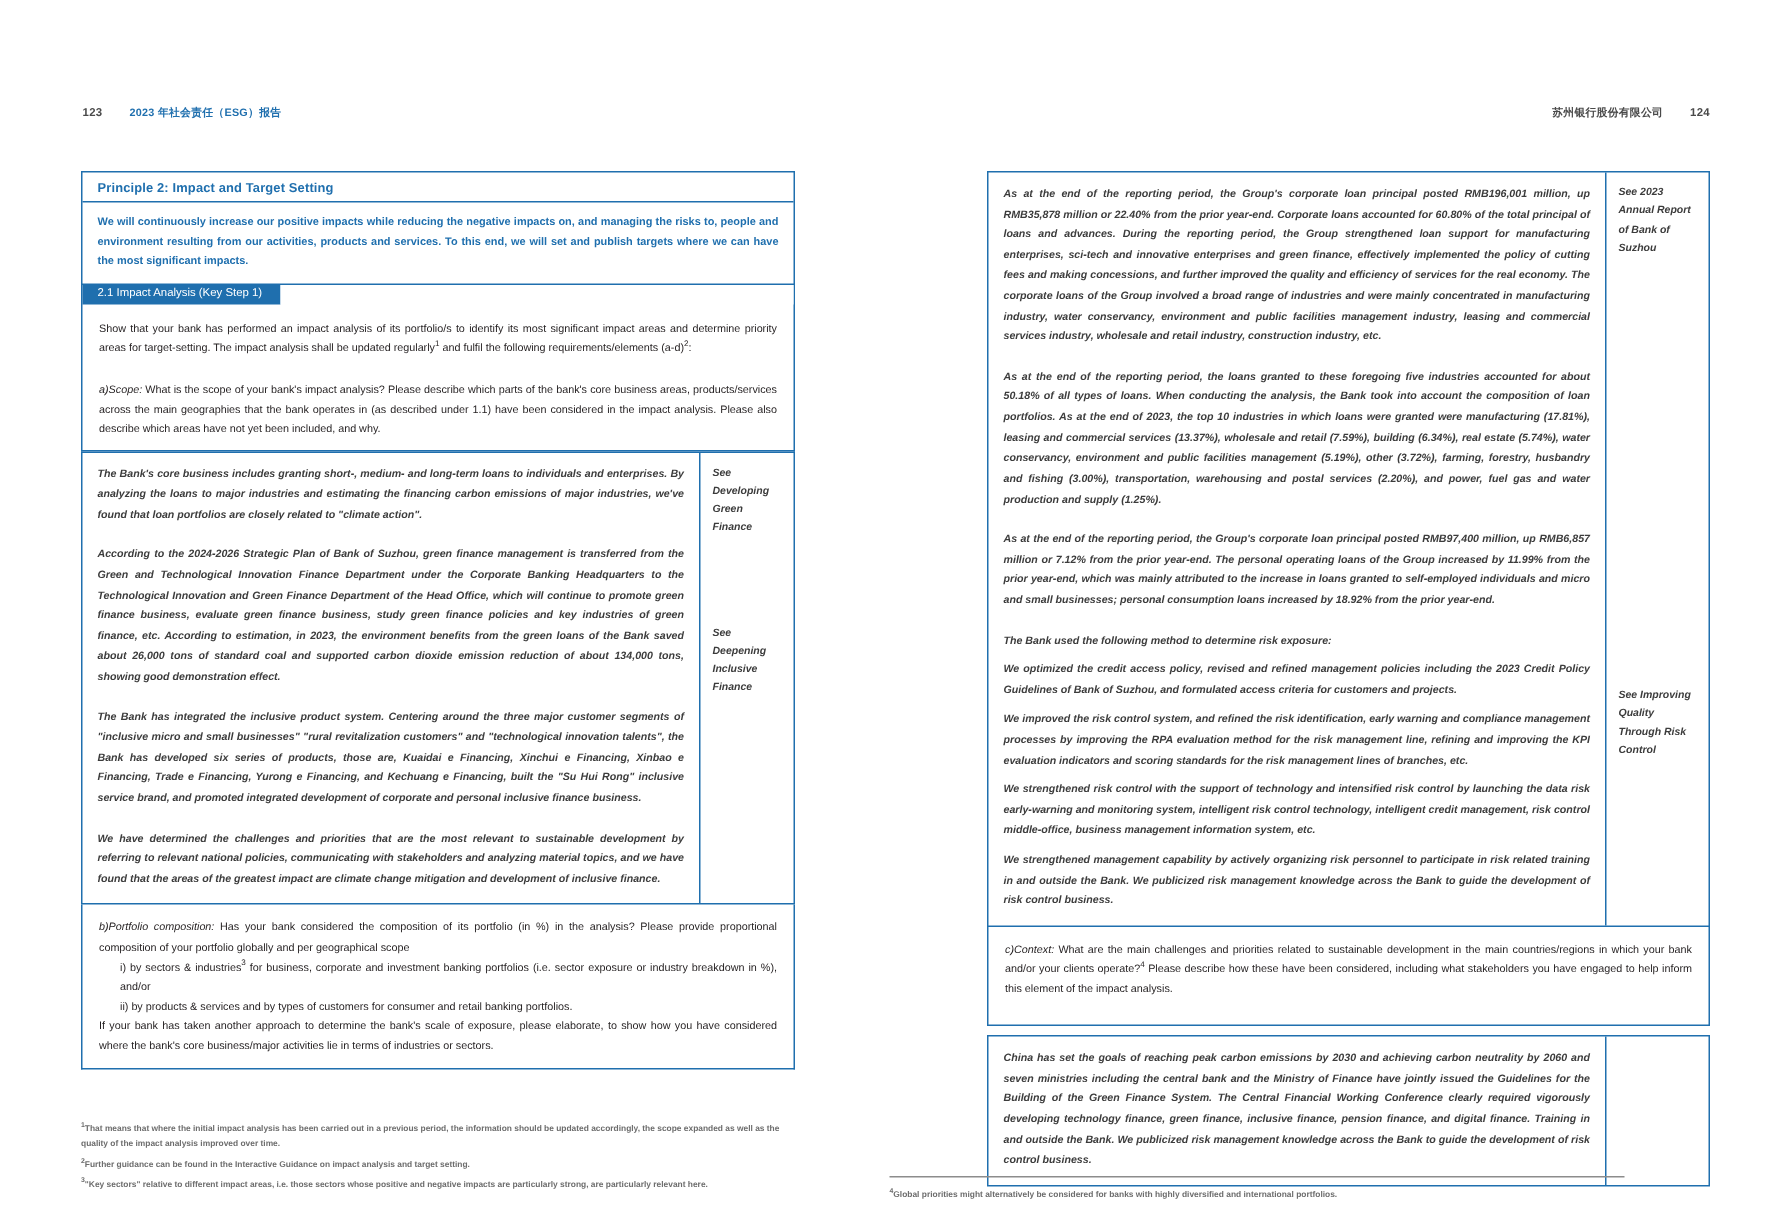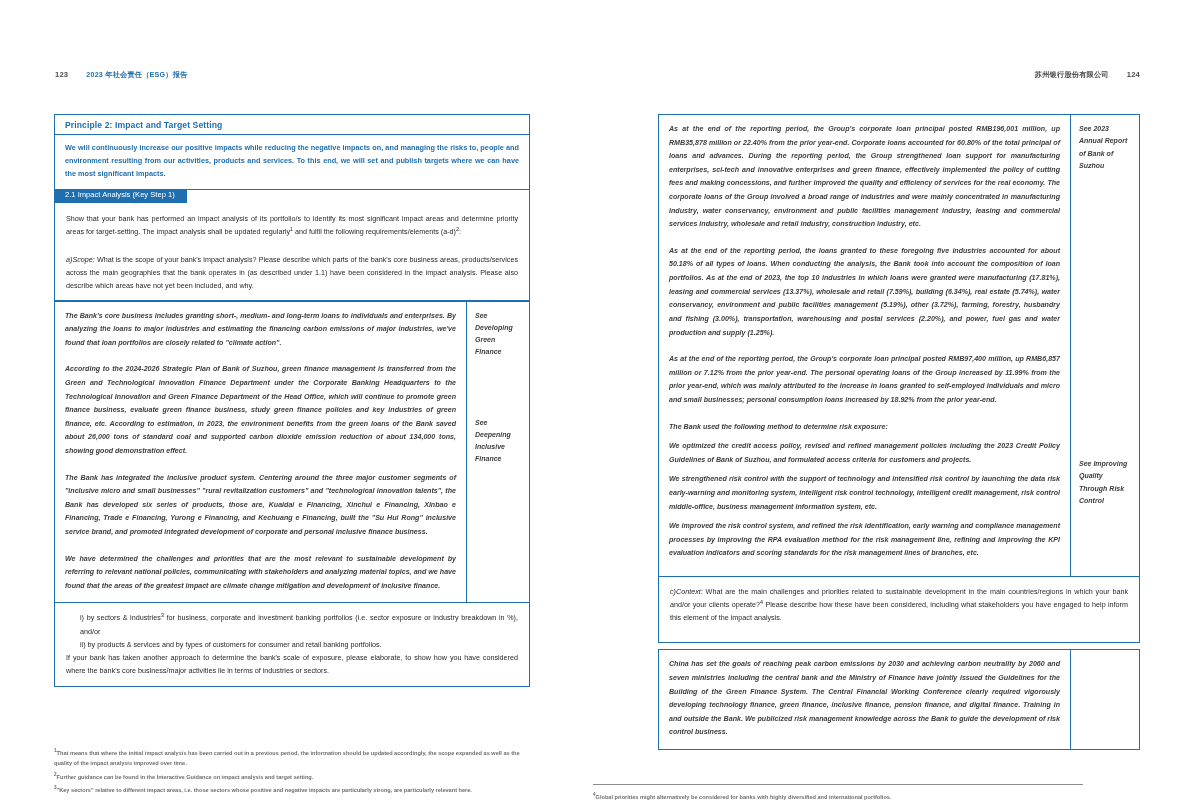--- a/index.html
+++ b/index.html
@@ -234,20 +234,23 @@
           <p class="ans-p">The Bank has integrated the inclusive product system. Centering around the three major customer segments of "inclusive micro and small businesses" "rural revitalization customers" and "technological innovation talents", the Bank has developed six series of products, those are, Kuaidai e Financing, Xinchui e Financing, Xinbao e Financing, Trade e Financing, Yurong e Financing, and Kechuang e Financing, built the "Su Hui Rong" inclusive service brand, and promoted integrated development of corporate and personal inclusive finance business.</p>
           <p class="ans-p nogap">We have determined the challenges and priorities that are the most relevant to sustainable development by referring to relevant national policies, communicating with stakeholders and analyzing material topics, and we have found that the areas of the greatest impact are climate change mitigation and development of inclusive finance.</p>
         </div>
         <div class="ans-side">
           <div class="side-note">See Developing Green Finance</div>
           <div class="side-note spaced">See Deepening Inclusive Finance</div>
         </div>
       </div>
 
       <div class="rp-q justify">
+        <div>
+          <i>b)Portfolio composition:</i><span> Has your bank considered the composition of its portfolio (in %) in the analysis? Please provide proportional composition of your portfolio globally and per geographical scope</span>
+        </div>
         <div class="q-indent">
           <span>i) by sectors &amp; industries</span><sup>3</sup><span> for business, corporate and investment banking portfolios (i.e. sector exposure or industry breakdown in %), and/or</span>
         </div>
         <div class="q-indent">ii) by products &amp; services and by types of customers for consumer and retail banking portfolios.</div>
         <div>If your bank has taken another approach to determine the bank's scale of exposure, please elaborate, to show how you have considered where the bank's core business/major activities lie in terms of industries or sectors.</div>
       </div>
 
     </div>
 
     <div class="footnotes left">
@@ -266,22 +269,23 @@
 
     <div class="well-right">
 
       <div class="ans-table">
         <div class="ans-main">
           <p class="ans-p">As at the end of the reporting period, the Group's corporate loan principal posted RMB196,001 million, up RMB35,878 million or 22.40% from the prior year-end. Corporate loans accounted for 60.80% of the total principal of loans and advances. During the reporting period, the Group strengthened loan support for manufacturing enterprises, sci-tech and innovative enterprises and green finance, effectively implemented the policy of cutting fees and making concessions, and further improved the quality and efficiency of services for the real economy. The corporate loans of the Group involved a broad range of industries and were mainly concentrated in manufacturing industry, water conservancy, environment and public facilities management industry, leasing and commercial services industry, wholesale and retail industry, construction industry, etc.</p>
           <p class="ans-p">As at the end of the reporting period, the loans granted to these foregoing five industries accounted for about 50.18% of all types of loans. When conducting the analysis, the Bank took into account the composition of loan portfolios. As at the end of 2023, the top 10 industries in which loans were granted were manufacturing (17.81%), leasing and commercial services (13.37%), wholesale and retail (7.59%), building (6.34%), real estate (5.74%), water conservancy, environment and public facilities management (5.19%), other (3.72%), farming, forestry, husbandry and fishing (3.00%), transportation, warehousing and postal services (2.20%), and power, fuel gas and water production and supply (1.25%).</p>
           <p class="ans-p">As at the end of the reporting period, the Group's corporate loan principal posted RMB97,400 million, up RMB6,857 million or 7.12% from the prior year-end. The personal operating loans of the Group increased by 11.99% from the prior year-end, which was mainly attributed to the increase in loans granted to self-employed individuals and micro and small businesses; personal consumption loans increased by 18.92% from the prior year-end.</p>
           <p class="ans-p small-gap">The Bank used the following method to determine risk exposure:</p>
           <p class="ans-p small-gap">We optimized the credit access policy, revised and refined management policies including the 2023 Credit Policy Guidelines of Bank of Suzhou, and formulated access criteria for customers and projects.</p>
+          <p class="ans-p small-gap">We improved the risk control system, and refined the risk identification, early warning and compliance management processes by improving the RPA evaluation method for the risk management line, refining and improving the KPI evaluation indicators and scoring standards for the risk management lines of branches, etc.</p>
           <p class="ans-p small-gap">We strengthened risk control with the support of technology and intensified risk control by launching the data risk early-warning and monitoring system, intelligent risk control technology, intelligent credit management, risk control middle-office, business management information system, etc.</p>
-          <p class="ans-p small-gap">We improved the risk control system, and refined the risk identification, early warning and compliance management processes by improving the RPA evaluation method for the risk management line, refining and improving the KPI evaluation indicators and scoring standards for the risk management lines of branches, etc.</p>
+          <p class="ans-p nogap">We strengthened management capability by actively organizing risk personnel to participate in risk related training in and outside the Bank. We publicized risk management knowledge across the Bank to guide the development of risk control business.</p>
         </div>
         <div class="ans-side wide">
           <div class="side-note">See 2023 Annual Report of Bank of Suzhou</div>
           <div class="side-note" style="margin-top:286px">See Improving Quality Through Risk Control</div>
         </div>
       </div>
 
       <div class="rp-q justify">
         <div class="lede">
           <i>c)Context:</i><span> What are the main challenges and priorities related to sustainable development in the main countries/regions in which your bank and/or your clients operate?</span><sup>4</sup><span> Please describe how these have been considered, including what stakeholders you have engaged to help inform this element of the impact analysis.</span>

